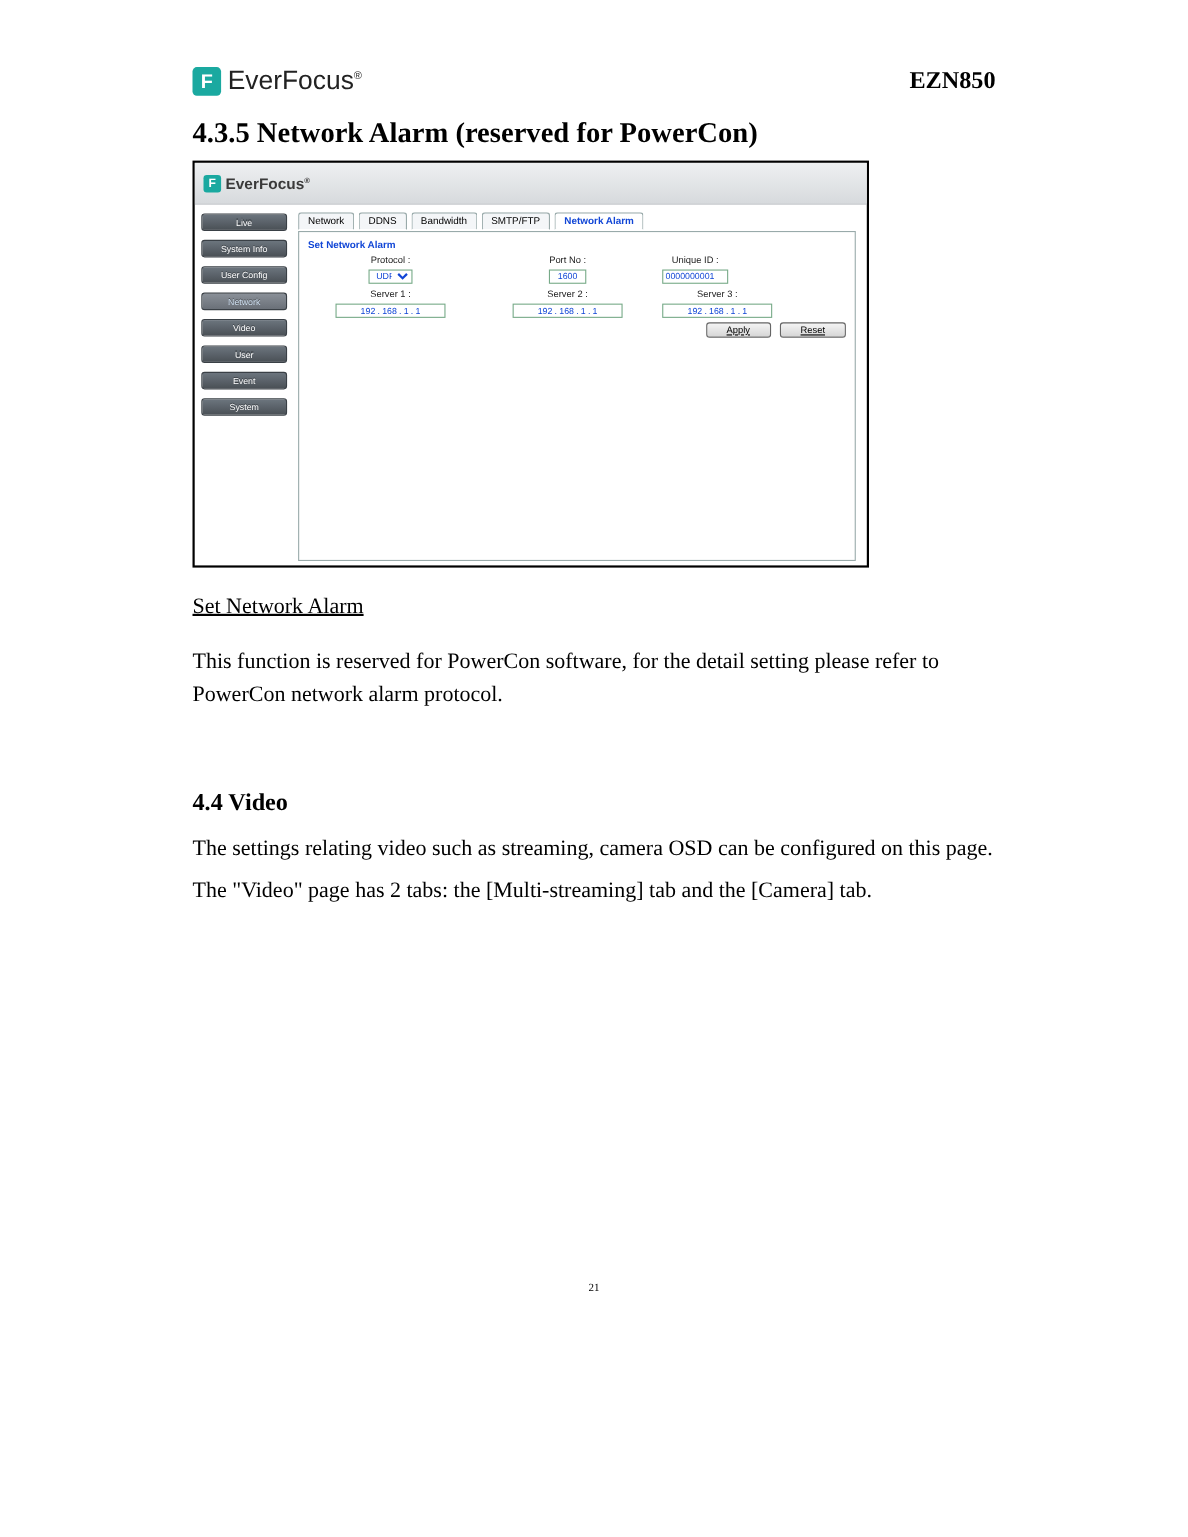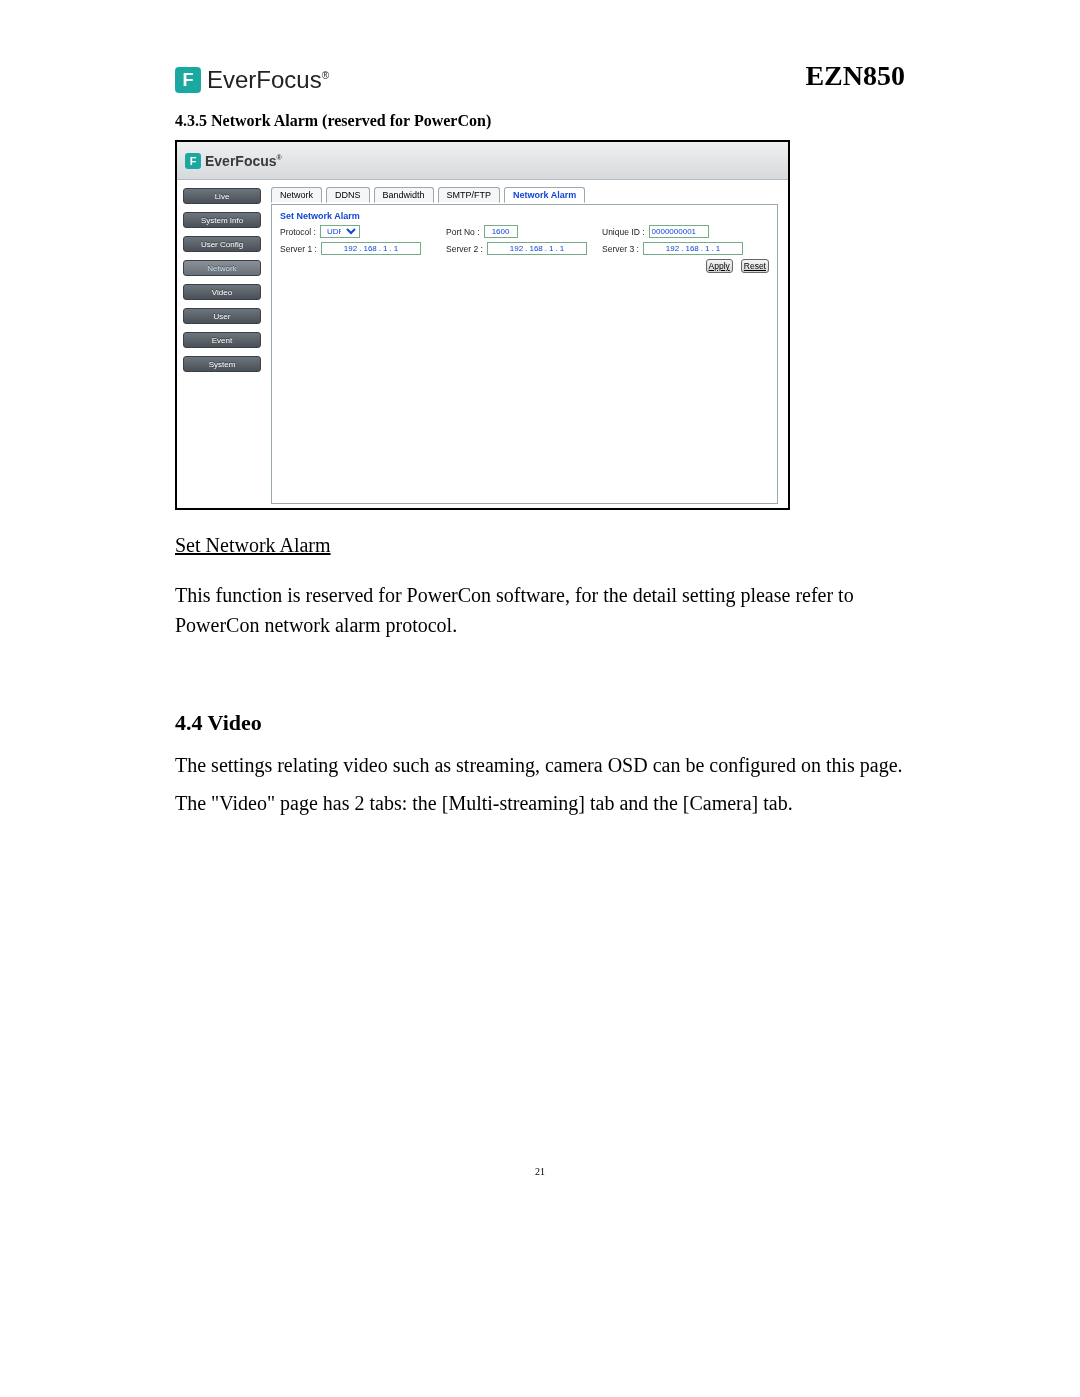--- a/index.html
+++ b/index.html
@@ -40,26 +40,26 @@
   }
   .doc-logo-text {
     font-family: Arial, sans-serif;
     font-size: 24px;
     font-weight: normal;
     color: #222;
   }
   .doc-logo-text sup { font-size: 10px; vertical-align: super; }
   .model {
     font-family: "Times New Roman", serif;
-    font-size: 28px;
+    font-size: 22px;
     font-weight: bold;
     padding-bottom: 2px;
   }
   .section-heading {
-    font-size: 16px;
+    font-size: 26px;
     font-weight: bold;
     margin: 18px 0 10px 0;
   }
   .screenshot {
     border: 2px solid #000;
     width: 615px;
     height: 370px;
     margin: 6px 0 20px 0;
     background: #fff;
     font-family: Arial, Helvetica, sans-serif;
@@ -158,20 +158,21 @@
     gap: 16px;
     margin-bottom: 4px;
     font-size: 8.5px;
     color: #222;
   }
   .ss-field {
     display: flex;
     align-items: center;
     gap: 4px;
     white-space: nowrap;
+    flex-direction: column;
   }
   .ss-field input, .ss-field select {
     border: 1px solid #7a8;
     font-size: 8px;
     padding: 0 2px;
     height: 13px;
     background: #fff;
     color: #1146d6;
   }
   .ss-select { width: 40px; }
@@ -191,21 +192,21 @@
     display: flex;
     gap: 8px;
     justify-content: flex-end;
     margin-top: 4px;
   }
   .ss-btn {
     border: 1px solid #666;
     background: linear-gradient(#f4f4f4, #d6d6d6);
     border-radius: 3px;
     font-size: 8.5px;
-    padding: 1px 2px;
+    padding: 1px 18px;
     text-decoration: underline;
   }
   .body-text {
     font-size: 20px;
     line-height: 1.5;
     margin-bottom: 8px;
   }
   .body-text.underlined { text-decoration: underline; margin-top: 20px; margin-bottom: 20px;}
   .h2-heading {
     font-size: 22px;

